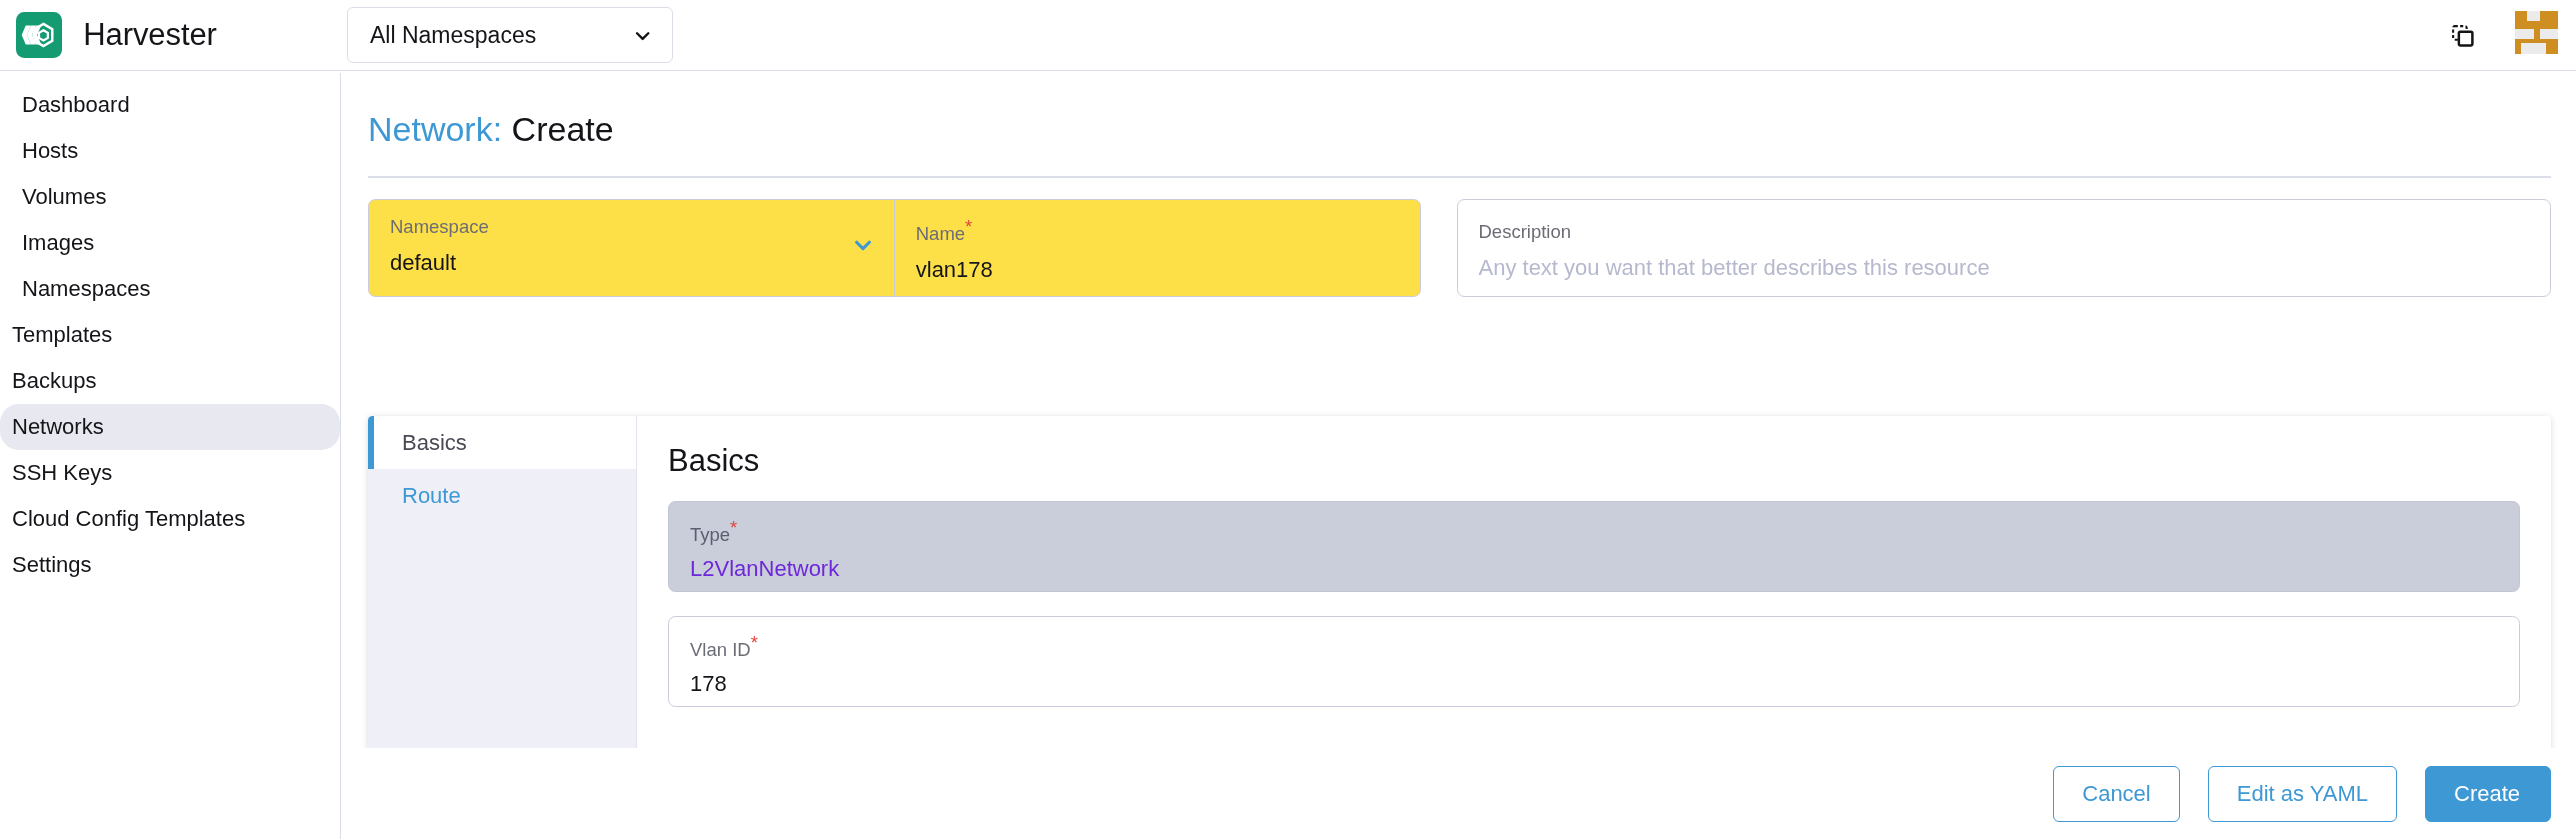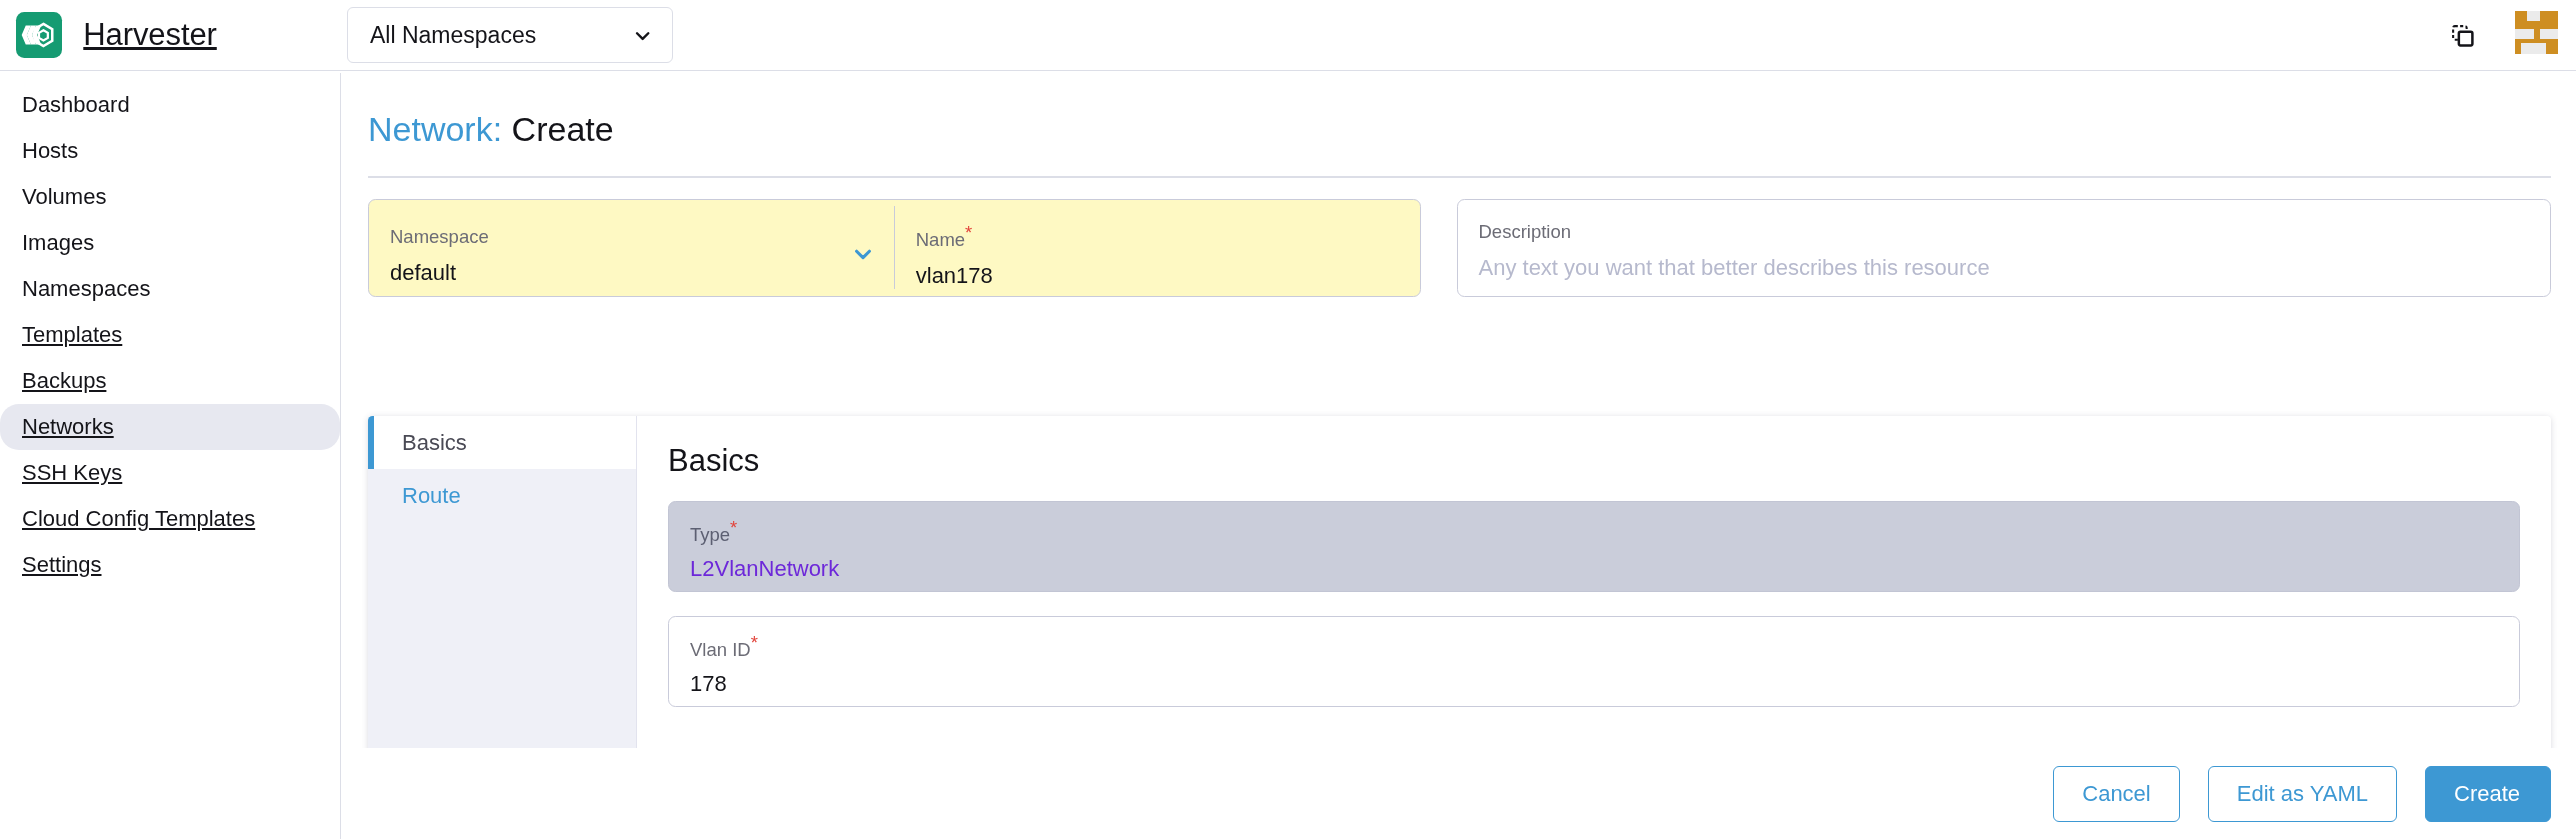--- a/index.html
+++ b/index.html
@@ -45,21 +45,20 @@
   }
   .brand-logo svg { display: block; }
 
   .brand-name {
     margin-left: 21px;
     font-size: 31px;
     font-weight: 400;
     letter-spacing: -0.1px;
     color: #141419;
     white-space: nowrap;
-    text-decoration: underline;
   }
 
   .ns-select {
     position: absolute;
     left: 347px;
     top: 7.4px;
     width: 326px;
     height: 56px;
     border: 1.5px solid #dcdee7;
     border-radius: 6px;
@@ -109,21 +108,21 @@
   .nav-item {
     height: 46px;
     display: flex;
     align-items: center;
     padding-left: 22px;
     font-size: 22px;
     color: #141419;
     white-space: nowrap;
     cursor: pointer;
   }
-  .nav-item.child { padding-left: 22px; text-decoration: underline; }
+  .nav-item.child { padding-left: 12px; }
   .nav-item.active { background: #e7e8f0; border-radius: 19px; }
 
   .nav-group {
     height: 46px;
     display: flex;
     align-items: center;
     padding-left: 13.4px;
     padding-right: 19.3px;
     font-size: 22px;
     color: #141419;
@@ -162,24 +161,23 @@
   .form-row {
     display: flex;
     margin: 21px 25px 0 25px;
     gap: 36px;
   }
   .field-pair {
     display: flex;
     flex: 1 1 0;
     border: 1.5px solid #c9cbda;
     border-radius: 7.4px;
-    background: #fef9c3;
+    background: #fde047;
     height: 98px;
     overflow: hidden;
-    align-items: center;
   }
   .field {
     flex: 1 1 0;
     padding: 13.4px 21px 0 21px;
     position: relative;
     display: flex;
     flex-direction: column;
     justify-content: flex-start;
   }
   .field + .field { border-left: 1.5px solid #c9cbda; }

